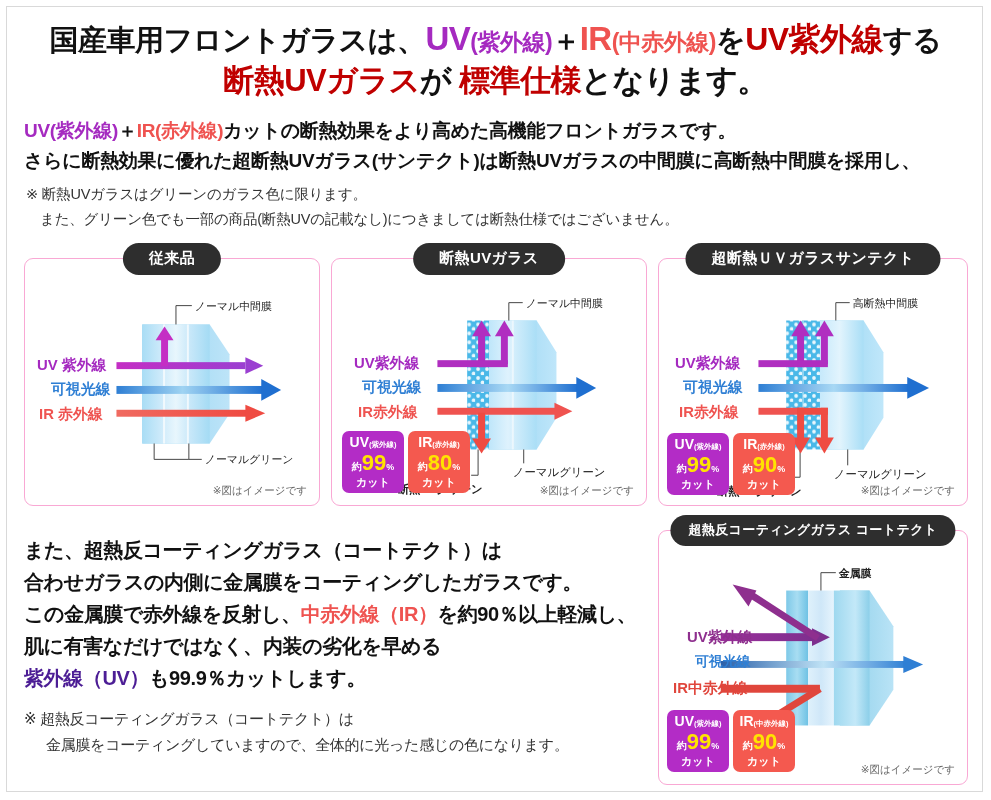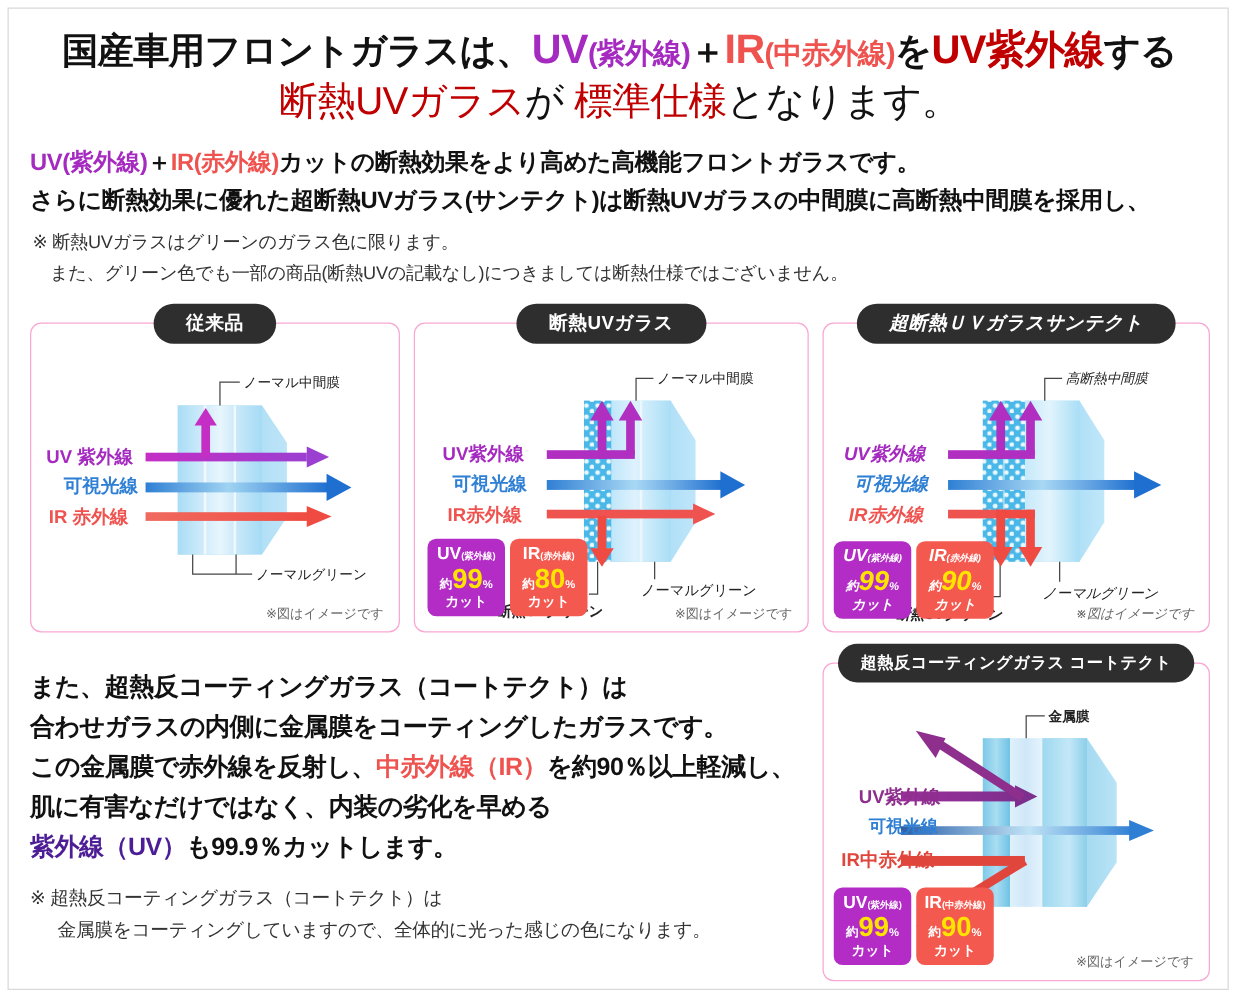--- a/index.html
+++ b/index.html
@@ -18,21 +18,21 @@
     background:#fff;
   }
 
   
   .headline{
     position:absolute;left:0;top:18px;width:991px;
     text-align:center;line-height:1.30;
   }
   .hl-line{white-space:nowrap;}
   .hl1{font-size:29px;font-weight:bold;letter-spacing:-0.5px;}
-  .hl2{font-size:31px;font-weight:normal;letter-spacing:-0.5px;}
+  .hl2{font-size:31px;font-weight:bold;letter-spacing:-0.5px;}
   .t-black{color:#111111;}
   .t-darkred{color:#c00000;}
   .hl-uv{font-size:33px;font-weight:bold;color:#a52ac0;}
   .hl-uv small{font-size:23px;}
   .hl-ir{font-size:33px;font-weight:bold;color:#ef5350;}
   .hl-ir small{font-size:23px;}
   .hl-plus{font-size:28px;font-weight:bold;color:#111;}
   .hl-w{font-size:32px;font-weight:bold;color:#c00000;}
 
   
@@ -277,21 +277,21 @@
     <div class="badge ir">
       <div class="b-top"><span>IR</span><small>(赤外線)</small></div>
       <div class="b-mid"><span class="pre">約</span><span class="num">80</span><span class="pct">%</span></div>
       <div class="b-bot">カット</div>
     </div>
   </div>
 
   <div class="card-foot">※図はイメージです</div>
 </div>
 
-<div class="card" style="left:658px;top:258px;width:310px;height:248px;font-style:italic;">
+<div class="card" style="left:658px;top:258px;width:310px;height:248px;">
   <div class="card-tab">超断熱ＵＶガラスサンテクト</div>
 
   <svg class="diagram" viewBox="0 0 310 248">
     <defs>
       <pattern id="dots3" width="9" height="9" patternUnits="userSpaceOnUse">
         <rect width="9" height="9" fill="#49b8e8"></rect>
         <circle cx="3" cy="3" r="1.9" fill="#eaf7fd"></circle>
         <circle cx="7.5" cy="7.5" r="1.9" fill="#eaf7fd"></circle>
       </pattern>
       <linearGradient id="g3face" x1="0" y1="0" x2="1" y2="0">

